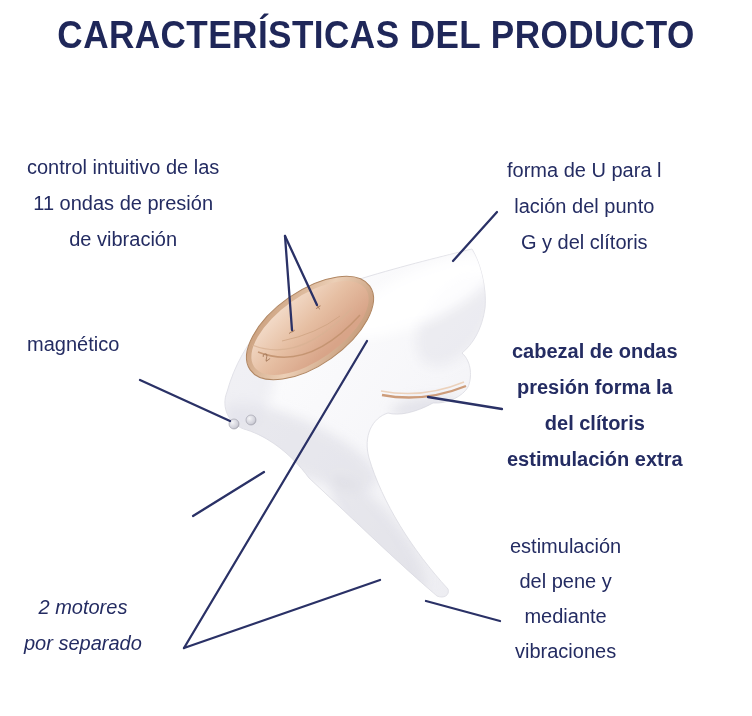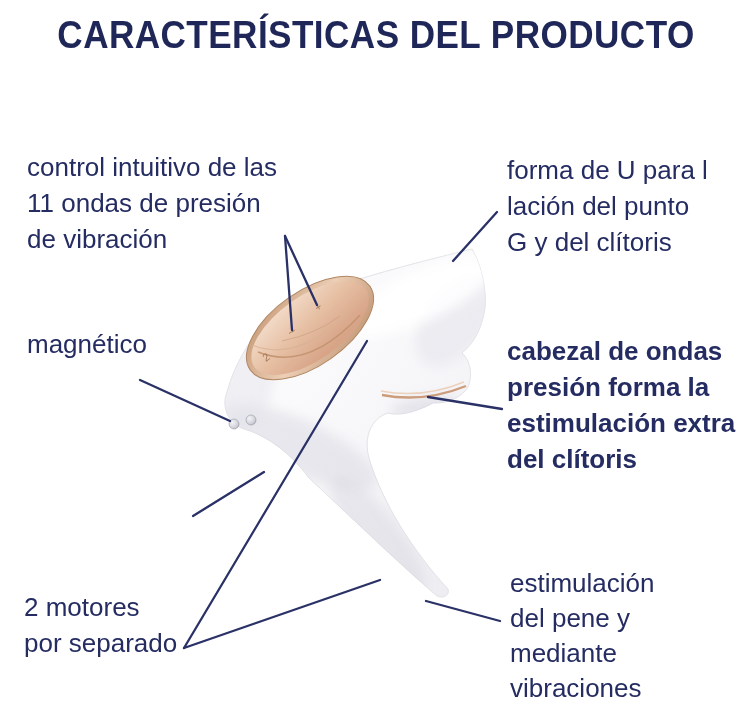--- a/index.html
+++ b/index.html
@@ -15,25 +15,26 @@
     position:absolute;top:12px;left:0;width:752px;
     text-align:center;
     font-size:39px;line-height:45px;font-weight:bold;
     letter-spacing:0.5px;
     color:#1f2759;
     transform:scaleX(0.9);
     transform-origin:50% 0;
   }
   .lbl{
     position:absolute;
-    font-size:26px;line-height:36px;
+    font-size:20px;line-height:36px;
     color:#242c62;
     white-space:nowrap;
+    text-align:center;
   }
-  .lbl.tight{line-height:35px;margin-top:37px;}
+  .lbl.tight{line-height:35px;}
   .lbl .ln{display:block;}
 </style>
 </head>
 <body>
 
 <div class="canvas">
 
   <svg class="art" viewBox="0 0 752 716" aria-hidden="true">
     <defs>
       <linearGradient id="bodyGrad" x1="0" y1="0" x2="1" y2="1">
@@ -148,36 +149,36 @@
     <span class="ln">control intuitivo de las</span>
     <span class="ln">11 ondas de presión</span>
     <span class="ln">de vibración</span>
   </div>
 
   <div class="lbl" style="left:27px;top:326px;">
     <span class="ln">magnético</span>
   </div>
 
 
-  <div class="lbl" style="left:24px;top:589px;">
+  <div class="lbl" style="left:24px;top:589px;font-style:italic;">
     <span class="ln">2 motores</span>
     <span class="ln">por separado</span>
   </div>
 
   <div class="lbl" style="left:507px;top:152px;">
     <span class="ln">forma de U para l</span>
     <span class="ln">lación del punto</span>
     <span class="ln">G y del clítoris</span>
   </div>
 
   <div class="lbl" style="left:507px;top:333px;font-weight:bold;">
     <span class="ln">cabezal de ondas</span>
     <span class="ln">presión forma la</span>
+    <span class="ln">del clítoris</span>
     <span class="ln">estimulación extra</span>
-    <span class="ln">del clítoris</span>
   </div>
 
   <div class="lbl tight" style="left:510px;top:529px;">
     <span class="ln">estimulación</span>
     <span class="ln">del pene y</span>
     <span class="ln">mediante</span>
     <span class="ln">vibraciones</span>
   </div>
 
 </div>

